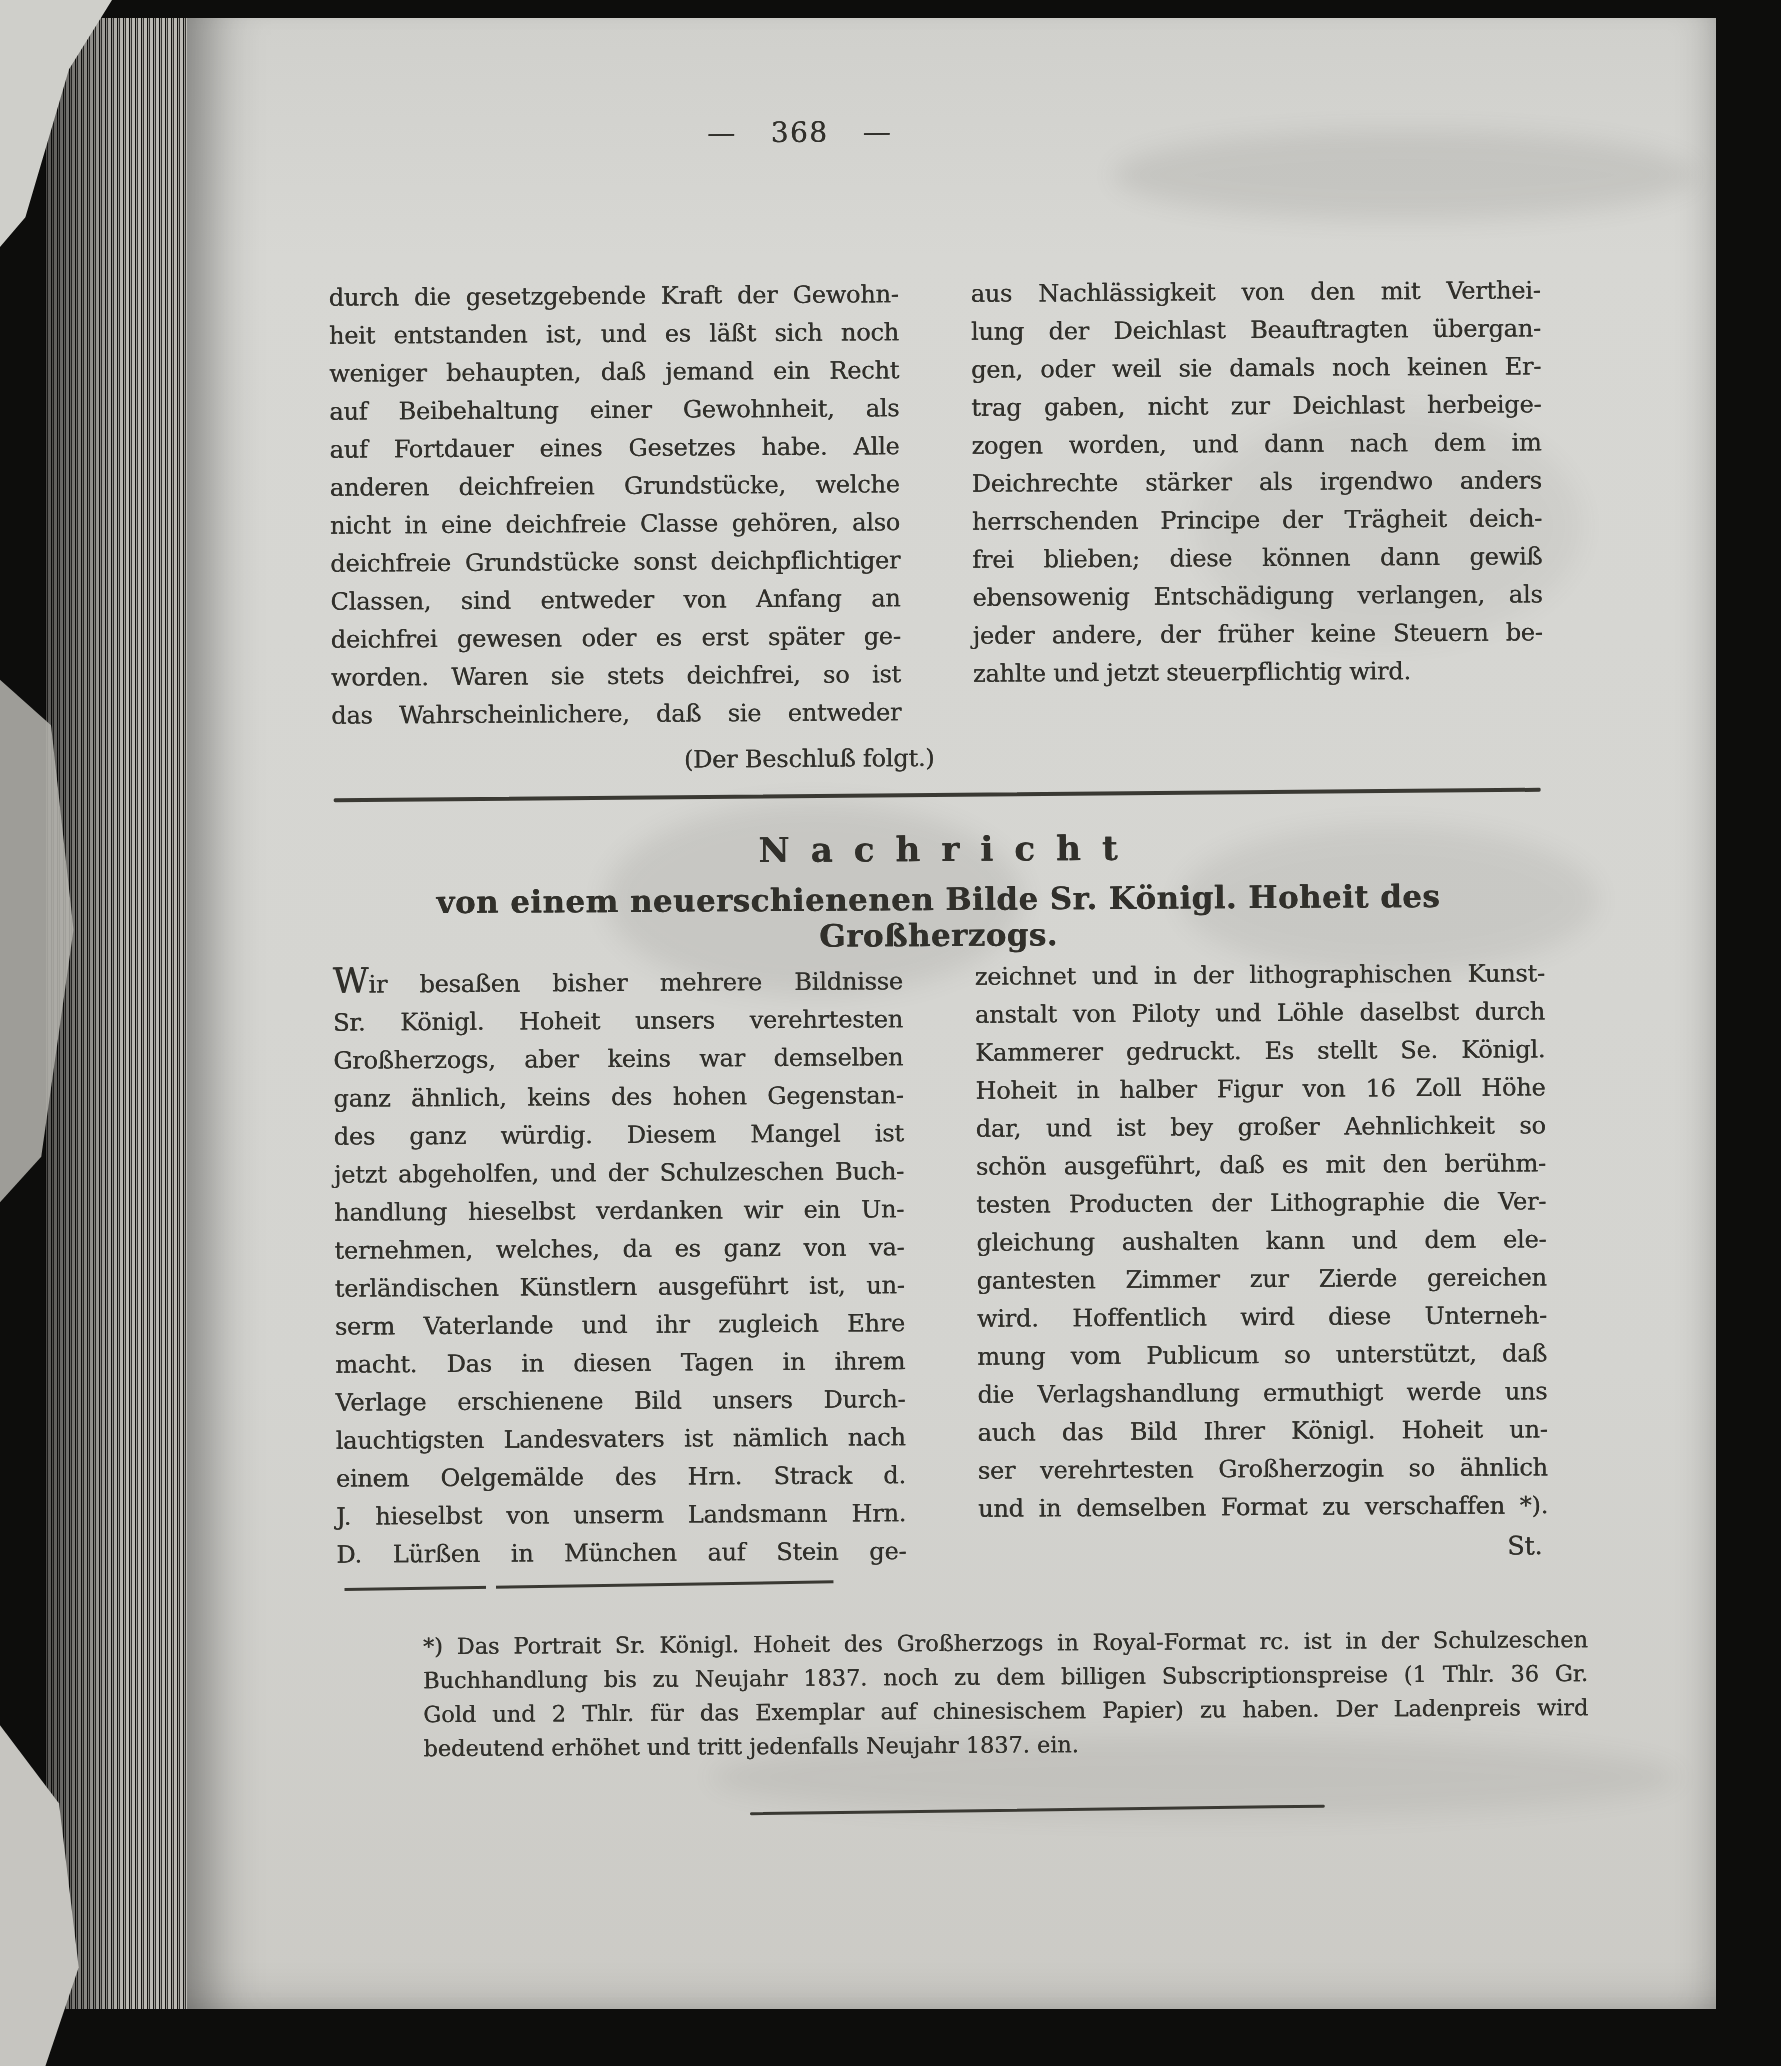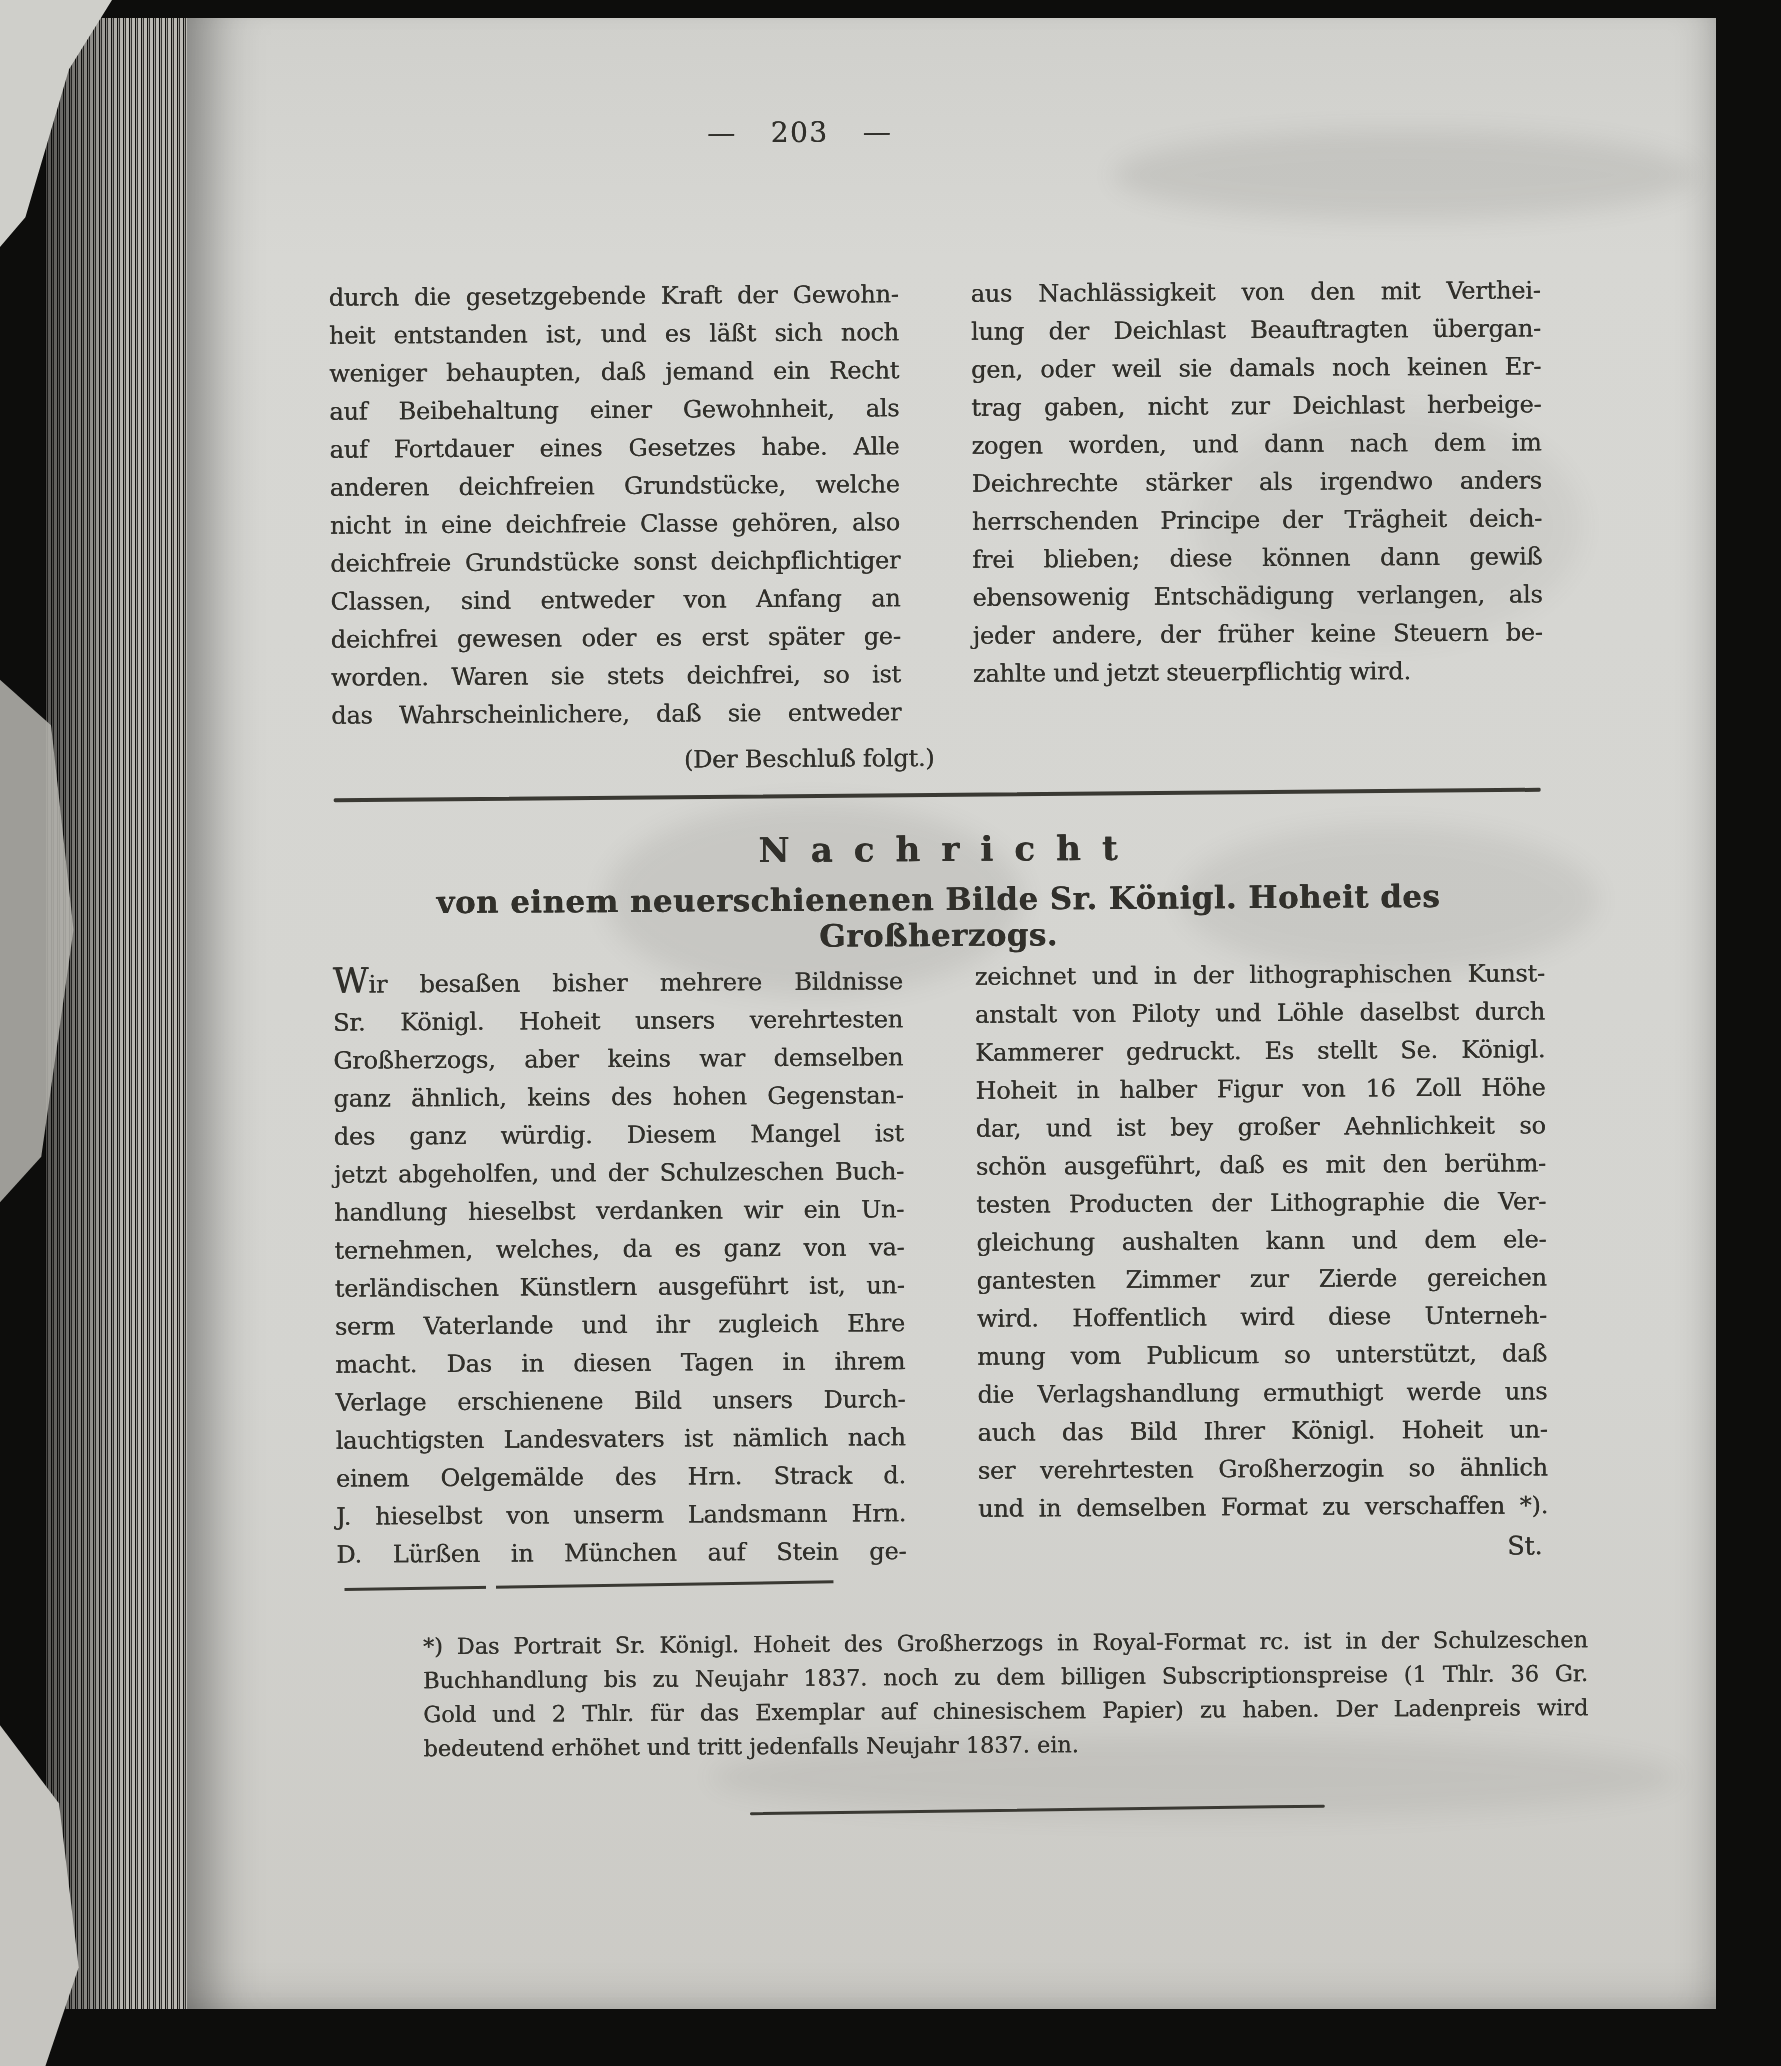--- a/index.html
+++ b/index.html
@@ -81,21 +81,21 @@
   <div class="paper">
     <div class="smudge sm1"></div>
     <div class="smudge sm2"></div>
     <div class="smudge sm3"></div>
     <div class="smudge sm4"></div>
     <div class="smudge sm5"></div>
 
     <div class="textblock">
 
       <div class="running-head">
-        <span>—</span><span class="gap"></span><span>203</span><span class="gap"></span><span>—</span>
+        <span>—</span><span class="gap"></span><span>368</span><span class="gap"></span><span>—</span>
       </div>
 
       <div class="cols a1">
         <div class="col">
           <div>
               <div class="line">durch die gesetzgebende Kraft der Gewohn-</div>
               <div class="line">heit entstanden ist, und es läßt sich noch</div>
               <div class="line">weniger behaupten, daß jemand ein Recht</div>
               <div class="line">auf Beibehaltung einer Gewohnheit, als</div>
               <div class="line">auf Fortdauer eines Gesetzes habe.  Alle</div>

